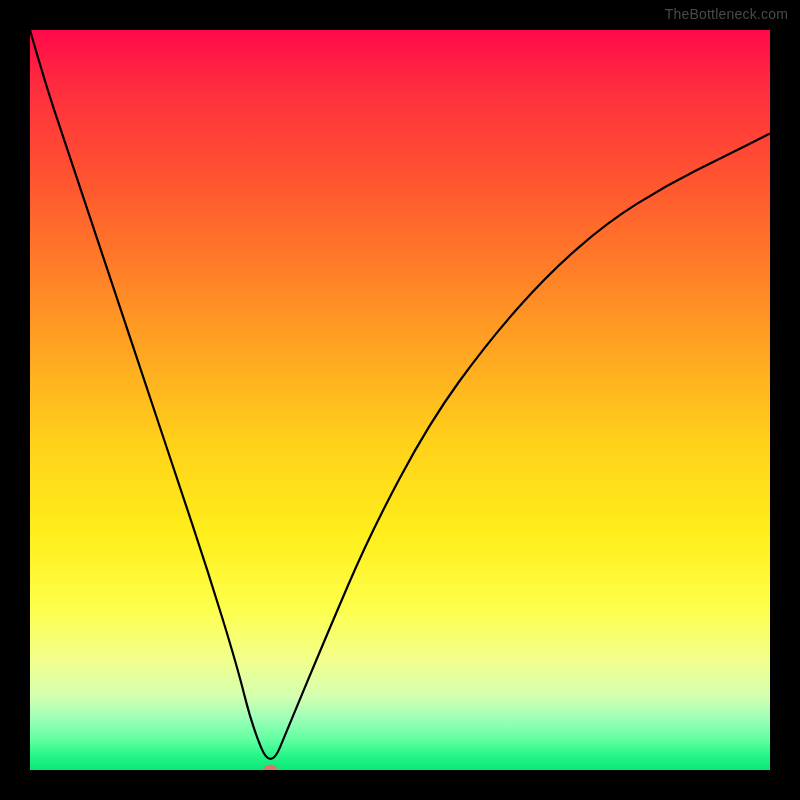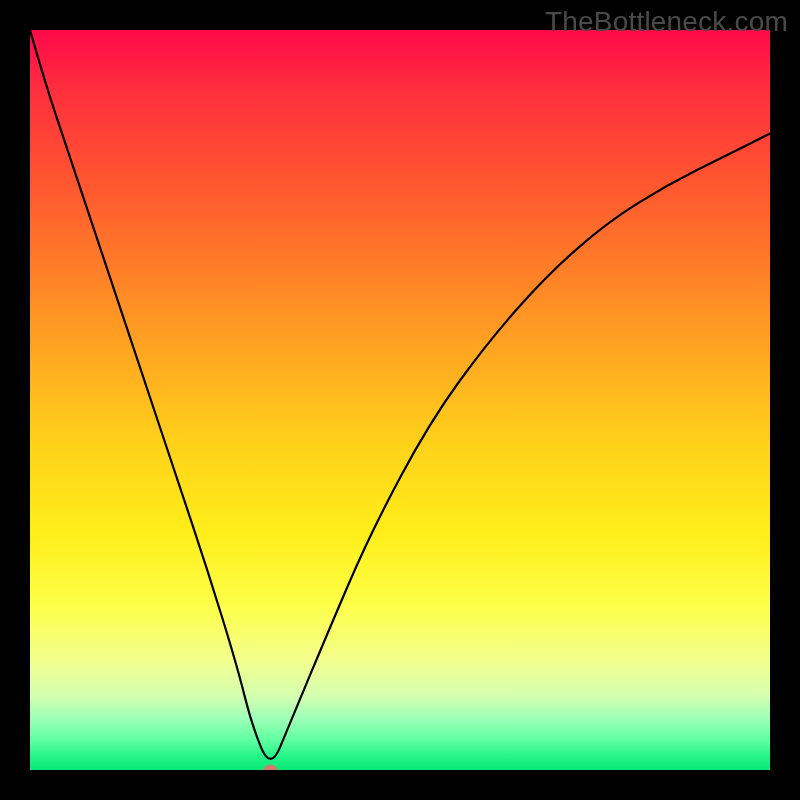--- a/index.html
+++ b/index.html
@@ -42,21 +42,21 @@
       #5effa0 96%,
       #28f589 98%,
       #08e878 100%
     );
   }
   .brand {
     position: absolute;
     top: 6px;
     right: 12px;
     color: #4a4a4a;
-    font-size: 28px;
+    font-size: 14px;
     font-weight: 500;
     letter-spacing: 0.2px;
   }
   svg.curve {
     position: absolute;
     left: 0;
     top: 0;
   }
 </style>
 </head>

